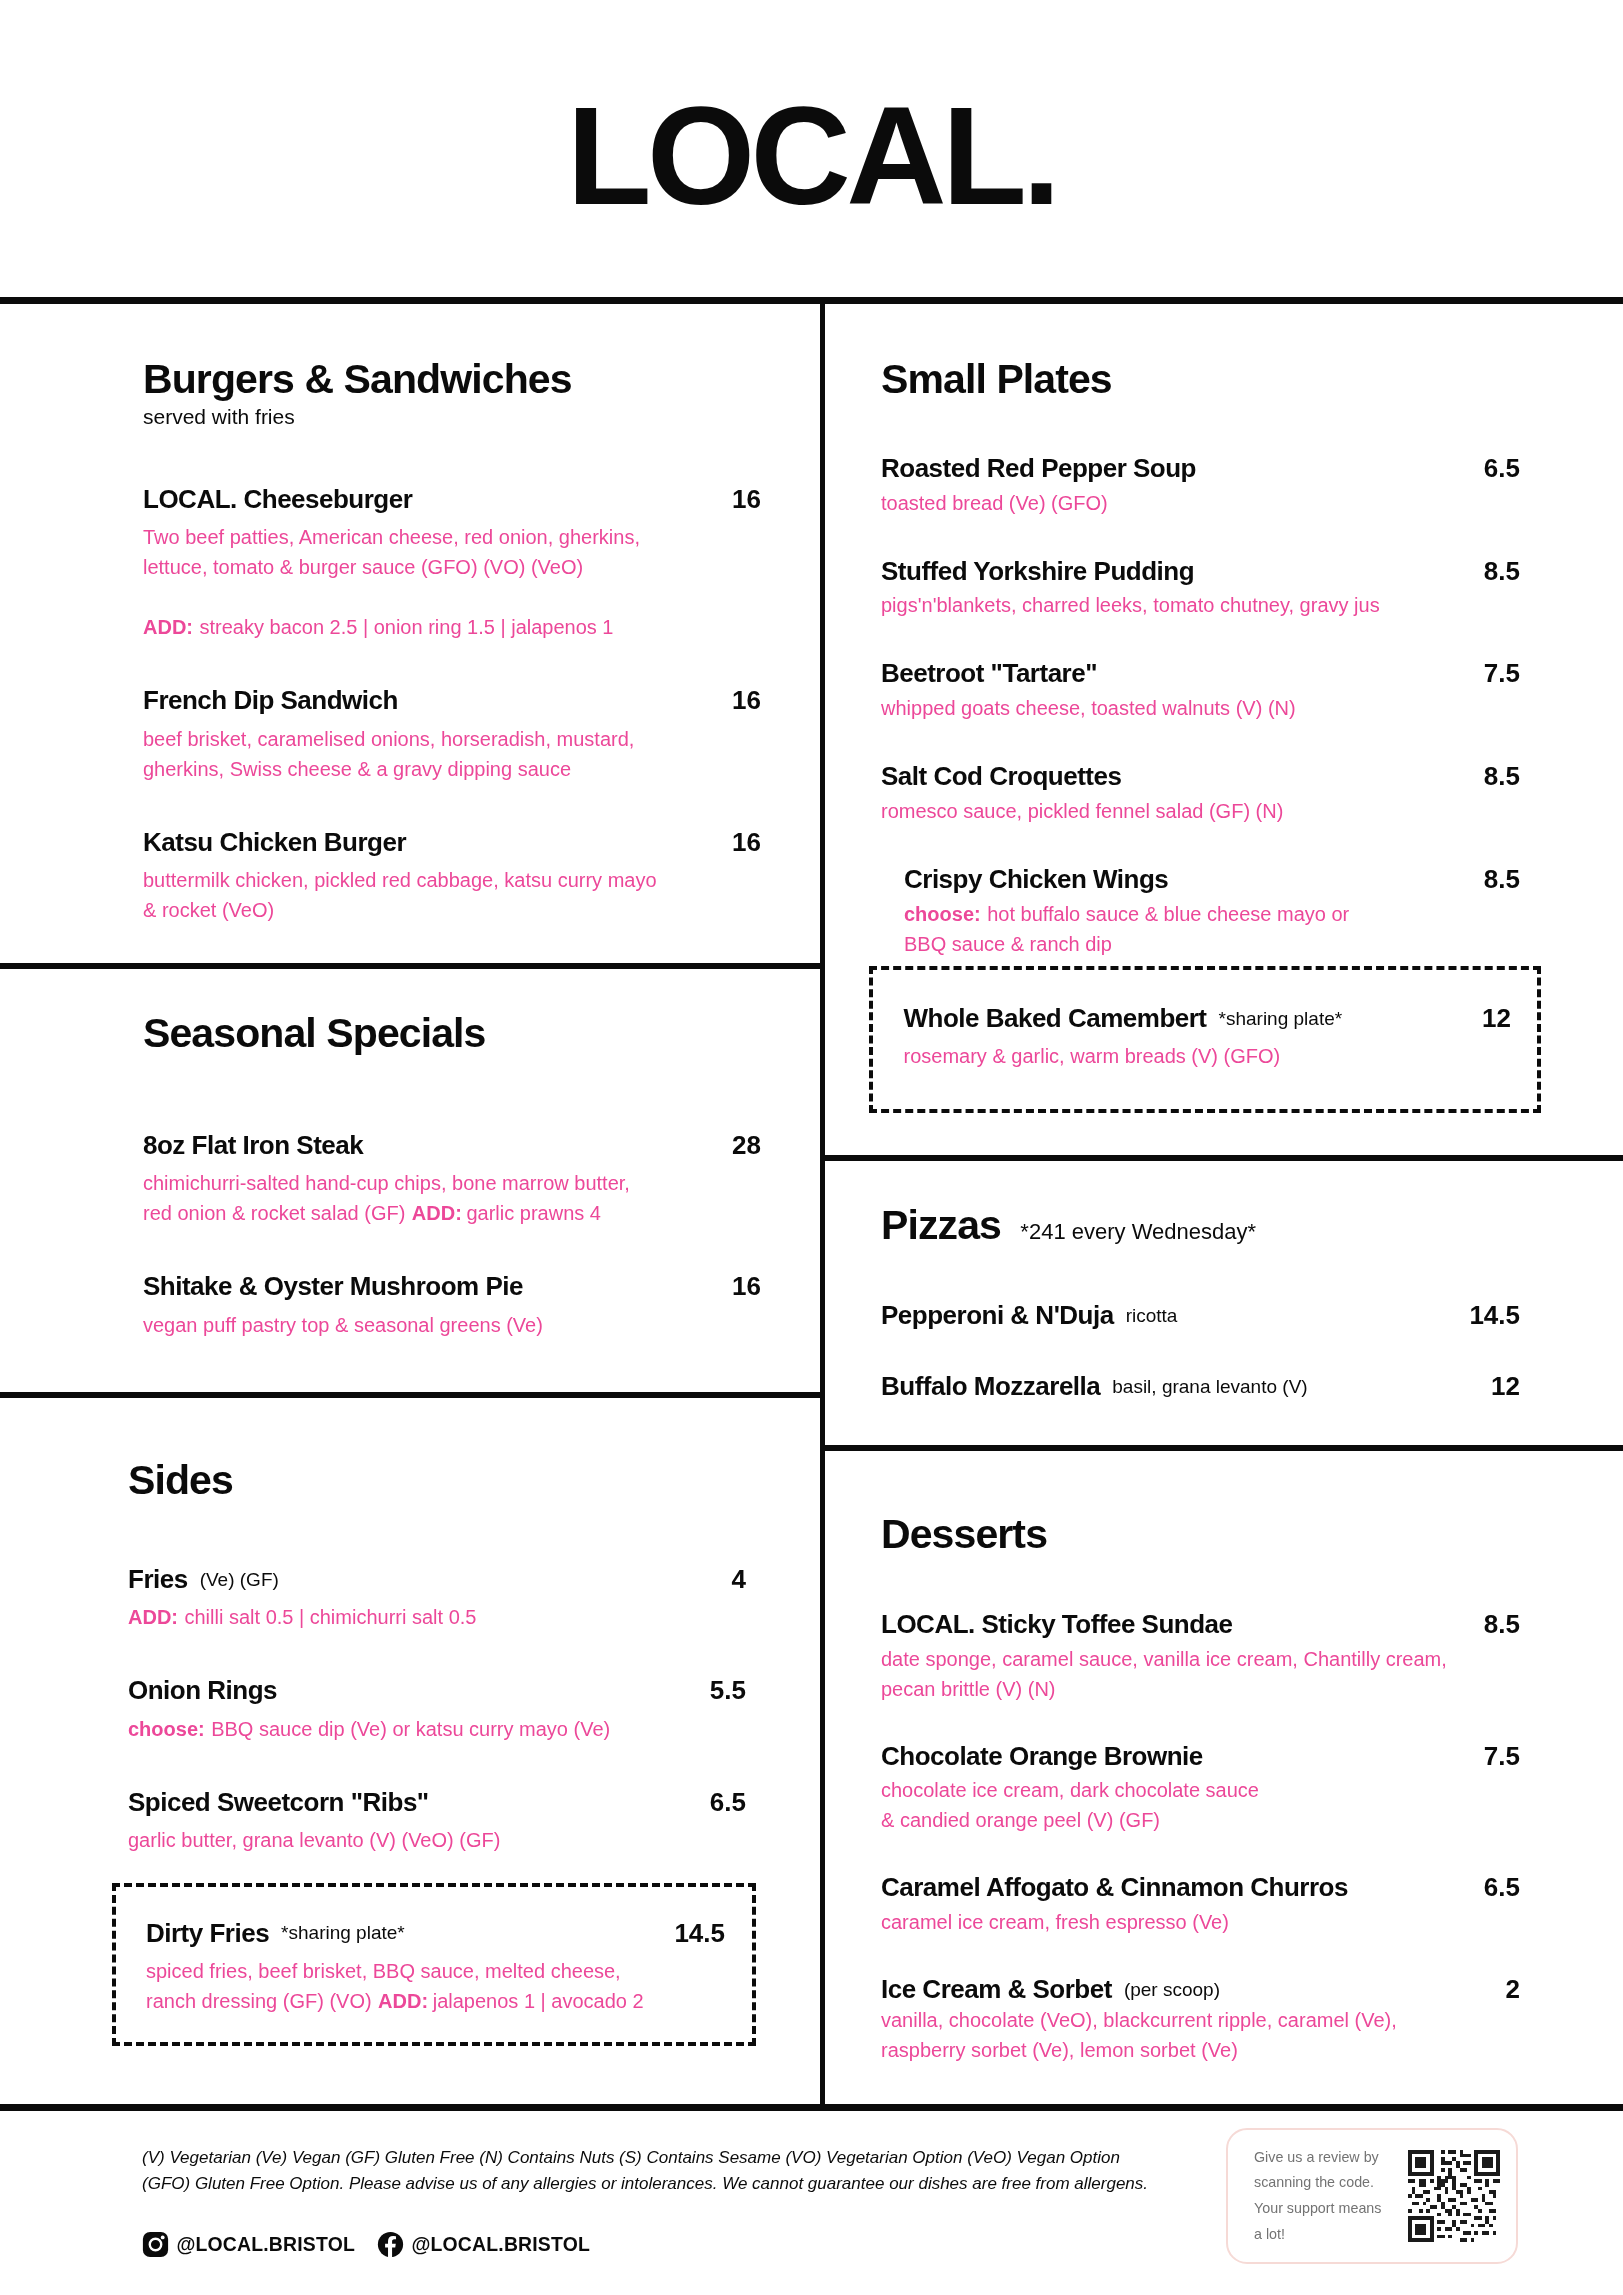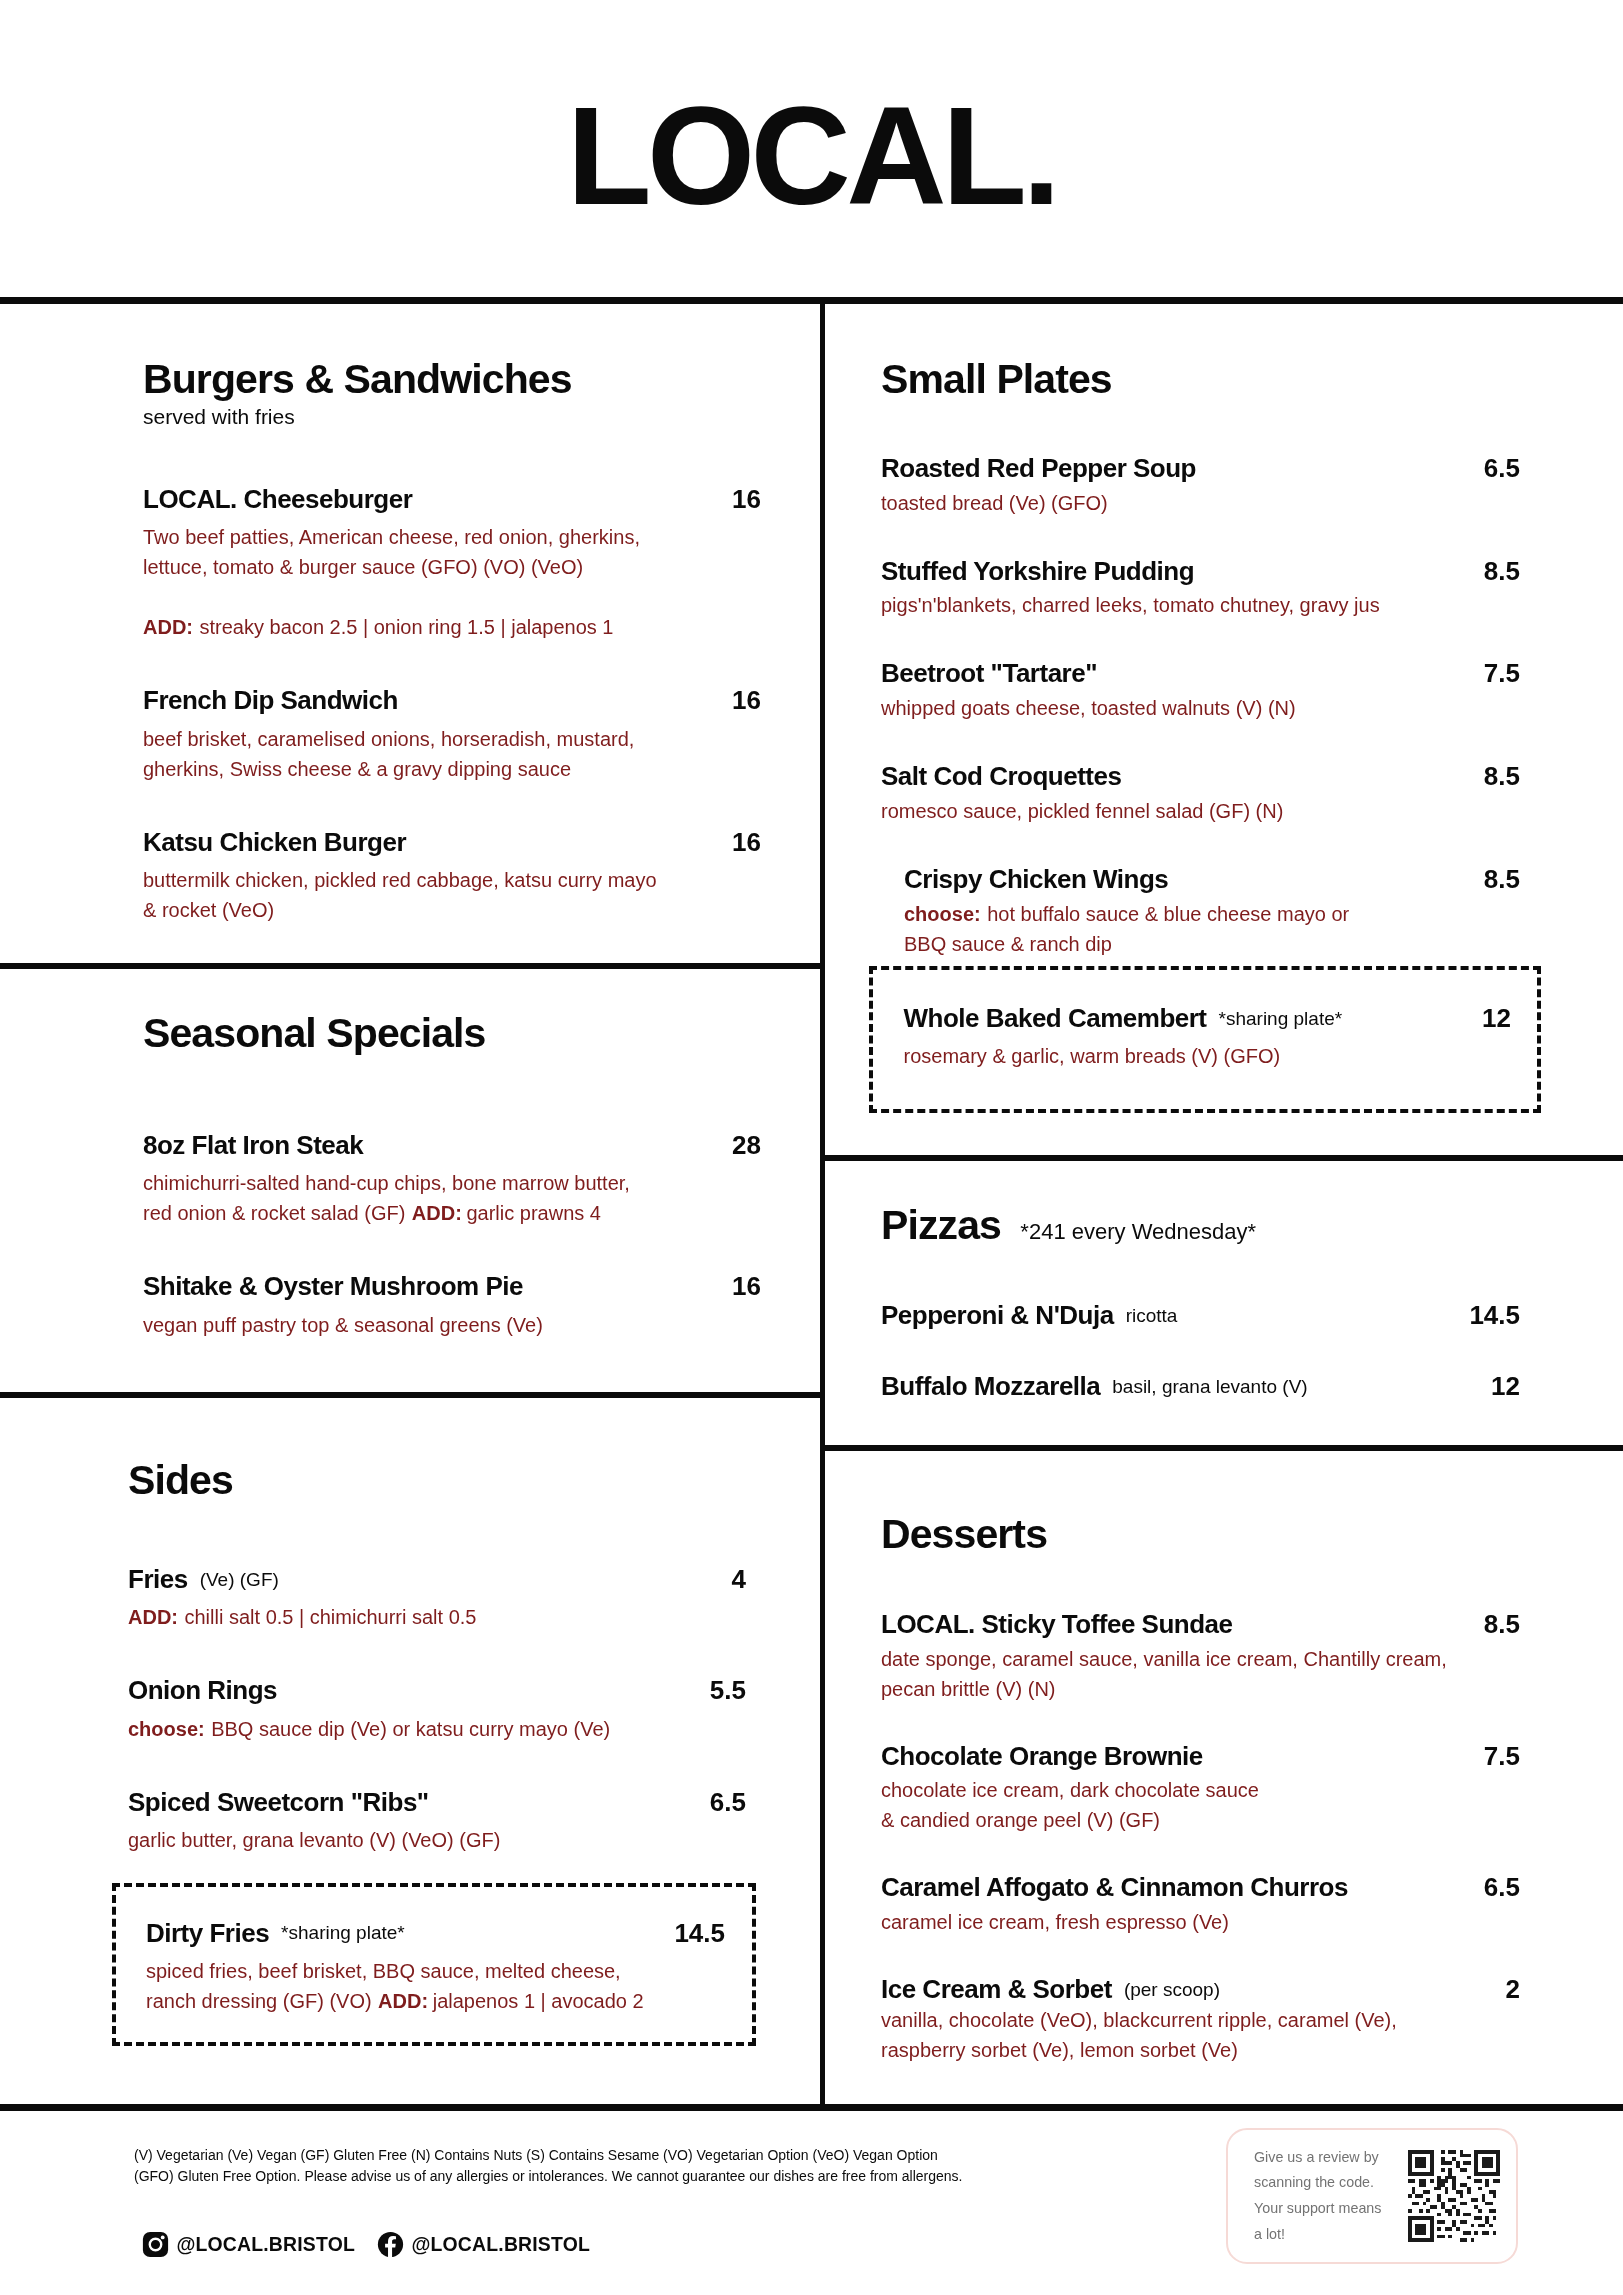--- a/index.html
+++ b/index.html
@@ -21,28 +21,28 @@
   .hnote{font-size:22px;font-weight:400;letter-spacing:0;margin-left:19.4px;}
   .hrow{display:flex;align-items:baseline;}
   .item{margin-top:43px;}
   .first-lg{margin-top:55px;}
   .first-xl{margin-top:74px;}
   .first-md{margin-top:61px;}
   .row{display:flex;align-items:center;}
   .iname{font-size:26px;font-weight:700;letter-spacing:-0.5px;white-space:pre;}
   .inote{font-size:19px;font-weight:400;margin-left:12px;white-space:pre;}
   .price{font-size:26px;font-weight:700;margin-left:auto;}
-  .desc{font-size:20px;line-height:1.5;margin-top:7.4px;white-space:pre-line;color:#7f1d1d;}
+  .desc{font-size:20px;line-height:1.5;margin-top:7.4px;white-space:pre-line;color:#ec4899;}
   .lbl{font-weight:700;}
   .lbl.after{margin-left:6.5px;margin-right:4.6px;}
   .lbl.lead{margin-right:6.5px;}
   .dashbox{position:absolute;border:4.2px dashed #0b0b0b;box-sizing:border-box;}
   #dirty-box{left:112px;top:1883px;width:644px;height:163px;padding:30.5px 27px 0 30px;}
   #camembert-box{left:869px;top:966px;width:672px;height:147px;padding:33px 26px 0 30.5px;}
-  #allergen{position:absolute;left:134px;top:2145px;width:1064px;font-size:14px;line-height:1.5;}
+  #allergen{position:absolute;left:142px;top:2145px;width:1064px;font-size:17px;line-height:1.5;font-style:italic;}
   #allergen span{display:block;}
   #social{position:absolute;left:142px;top:2231px;display:flex;align-items:center;
           font-size:19.4px;font-weight:700;letter-spacing:0.2px;}
   #social .ico{width:27px;height:27px;margin-right:7.4px;}
   #social .gap{width:22px;}
   #review-box{position:absolute;left:1226px;top:2128px;width:292px;height:136px;
               border:2.8px solid #f6dad6;border-radius:21px;box-sizing:border-box;
               display:flex;align-items:center;gap:15.7px;padding:0 15.7px 0 26px;background:#fff;}
   .review-text{font-size:14.3px;color:#737373;line-height:1.8;width:139px;}
   .qr{width:92px;height:92px;flex:0 0 auto;}

